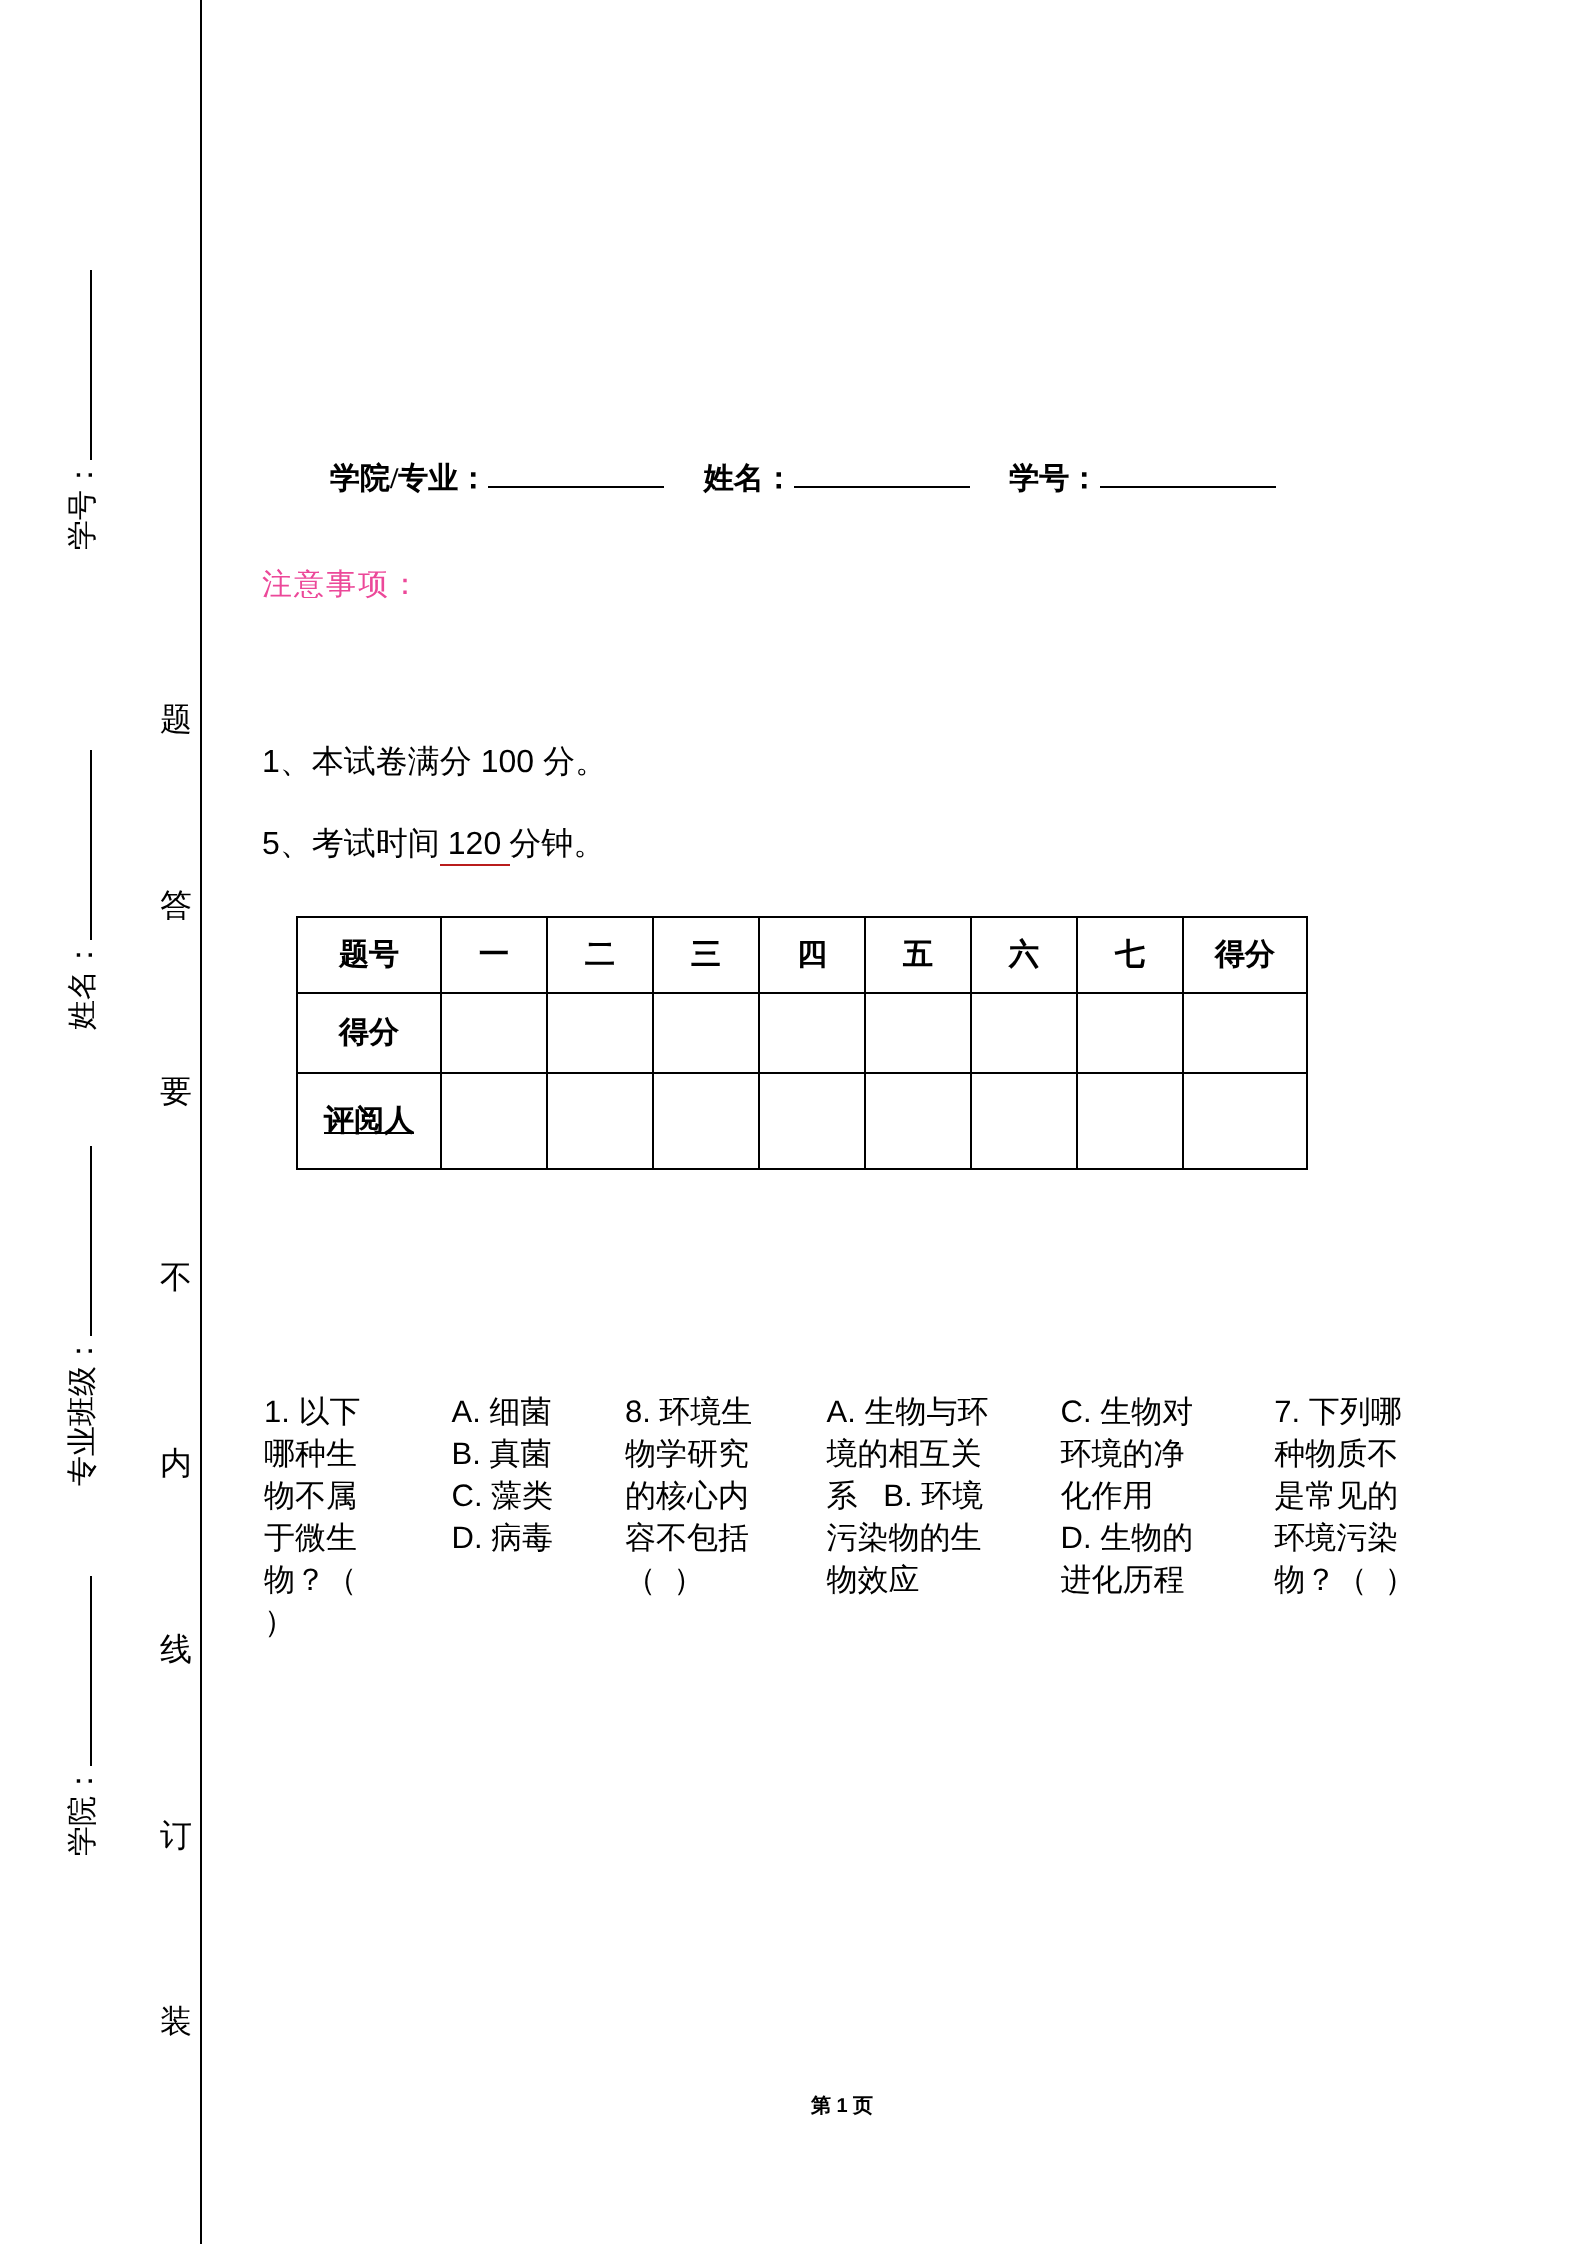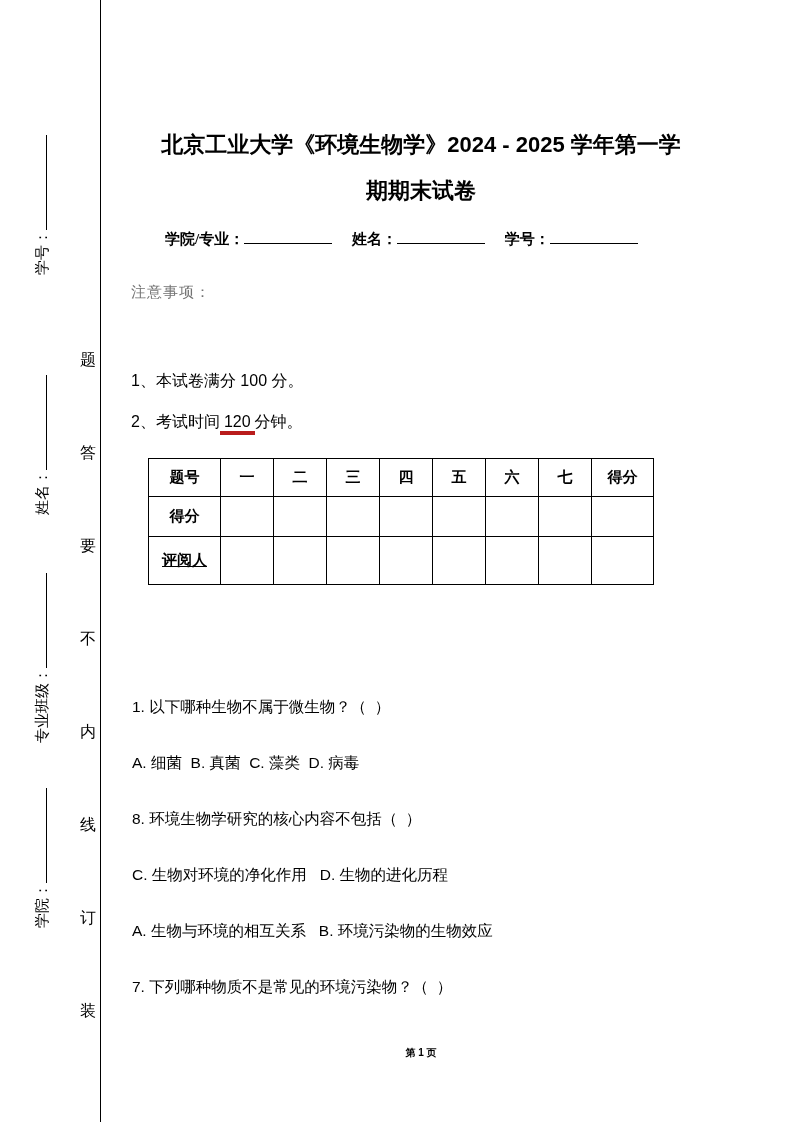--- a/index.html
+++ b/index.html
@@ -69,37 +69,37 @@
     white-space: nowrap;
     font-family: Liberation Serif, serif;
   }
   .info-line .fill { width: 88px; }
   .info-line .gap { display: inline-block; width: 16px; }
 
   .notice-heading {
     position: absolute;
     left: 131px; top: 283px;
     font-size: 15px;
-    color: #737373;
+    color: #ec4899;
     letter-spacing: 1px;
   }
   .note-1 {
     position: absolute;
     left: 131px; top: 351px;
     font-size: 16px;
     margin-top: 20px;
   }
   .note-2 {
     position: absolute;
     left: 131px; top: 412px;
     font-size: 16px;
   }
   .note-2 .u120 {
     display: inline-block;
-    border-bottom: 4px solid #b91c1c;
+    border-bottom: 1px solid #b91c1c;
     padding: 0 4px;
   }
 
   table.score {
     position: absolute;
     left: 148px; top: 458px;
     border-collapse: collapse;
     font-size: 15px;
   }
   table.score th, table.score td {
@@ -124,21 +124,21 @@
     font-weight: bold;
     line-height: 49px;
     white-space: pre-wrap;
   }
 
   .questions {
     position: absolute;
     left: 132px; top: 696px;
     width: 578px;
     display: flex;
-    flex-direction: column;
+    flex-direction: row;
     gap: 35px;
     font-size: 15.5px;
     line-height: 21px;
     white-space: pre-wrap;
   }
 
   .footer {
     position: absolute;
     left: 130px; top: 1046px;
     width: 582px;
@@ -171,35 +171,31 @@
     <span>题</span>
     <span>答</span>
     <span>要</span>
     <span>不</span>
     <span>内</span>
     <span>线</span>
     <span>订</span>
     <span>装</span>
   </div>
 
-  <div class="title">
-    <div>北京工业大学《环境生物学》2024 - 2025 学年第一学</div>
-    <div>期期末试卷</div>
-  </div>
 
   <div class="info-line">
     <span>学院/专业：</span><span class="fill"></span><span class="gap"></span>
     <span>姓名：</span><span class="fill"></span><span class="gap"></span>
     <span>学号：</span><span class="fill"></span>
   </div>
 
   <div class="notice-heading">注意事项：</div>
   <div class="note-1">1、本试卷满分 100 分。</div>
   <div class="note-2">
-    <span>2、考试时间</span><span class="u120"> 120 </span><span>分钟。</span>
+    <span>5、考试时间</span><span class="u120"> 120 </span><span>分钟。</span>
   </div>
 
   <table class="score">
     <tbody>
         <tr class="r-head">
       <th class="c0">题号</th>
       <th class="cm">一</th>
       <th class="cm">二</th>
       <th class="cm">三</th>
       <th class="cm">四</th>
@@ -231,20 +227,20 @@
       <td class="c8"></td>
     </tr>
   </tbody>
     </table>
 
 
   <div class="questions">
     <div>1. 以下哪种生物不属于微生物？（  ）</div>
     <div>A. 细菌  B. 真菌  C. 藻类  D. 病毒</div>
     <div>8. 环境生物学研究的核心内容不包括（  ）</div>
+    <div>A. 生物与环境的相互关系   B. 环境污染物的生物效应</div>
     <div>C. 生物对环境的净化作用   D. 生物的进化历程</div>
-    <div>A. 生物与环境的相互关系   B. 环境污染物的生物效应</div>
     <div>7. 下列哪种物质不是常见的环境污染物？（  ）</div>
   </div>
 
   <div class="footer">第 1 页</div>
 
 </div>
 
 </body></html>

